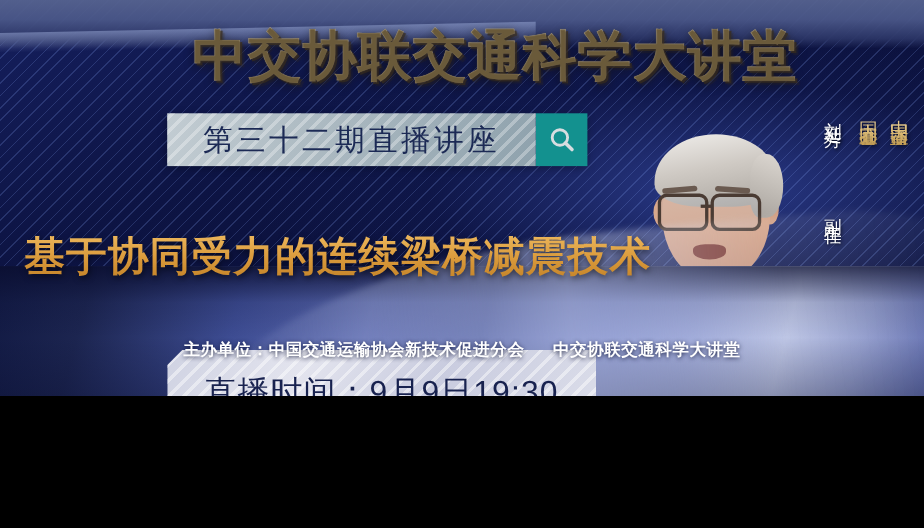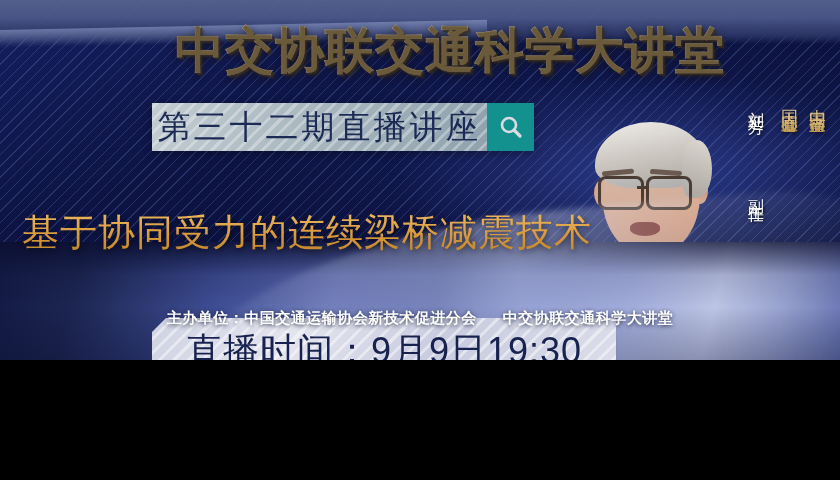--- a/index.html
+++ b/index.html
@@ -327,54 +327,54 @@
     content: "";
     position: absolute; inset: -20px;
     background: repeating-linear-gradient(
       -45deg,
       rgba(255,255,255,0.00) 0 6px,
       rgba(255,255,255,0.30) 6px 9px);
     pointer-events: none;
   }
   .sub-bar-label {
     position: relative;
-    font-size: 33px;
+    font-size: 27px;
     font-weight: 500;
     letter-spacing: 3px;
     color: #1c2a55;
   }
   .sub-bar-search {
     width: 47px;
     background: #13918f;
     display: flex;
     align-items: center;
     justify-content: center;
   }
 
   
   .topic {
     position: absolute;
     left: 22px; top: 208px;
     font-size: 37px;
-    font-weight: normal;
+    font-weight: bold;
     letter-spacing: 1px;
     color: #d99b3c;
     background: linear-gradient(180deg, #f0bd63 0%, #d9993a 55%, #bf7f26 100%);
     -webkit-background-clip: text;
     background-clip: text;
     -webkit-text-fill-color: transparent;
     filter: drop-shadow(1px 2px 3px rgba(0,0,0,0.55));
   }
 
   
   .time-box {
     position: absolute;
     left: 152px; top: 318px;
-    padding: 9px 34px;
-    font-size: 36px;
+    padding: 19px 34px;
+    font-size: 29px;
     letter-spacing: 1px;
     color: #18224f;
     background: linear-gradient(120deg, #cfd2e2 0%, #e3e4ee 30%, #c9ccdf 60%, #dcdeea 100%);
     clip-path: polygon(14px 0, 100% 0, 100% calc(100% - 14px), calc(100% - 14px) 100%, 0 100%, 0 14px);
     box-shadow: 0 3px 10px rgba(0,0,0,0.4);
     overflow: hidden;
   }
   .time-box::before {
     content: "";
     position: absolute; inset: -20px;

